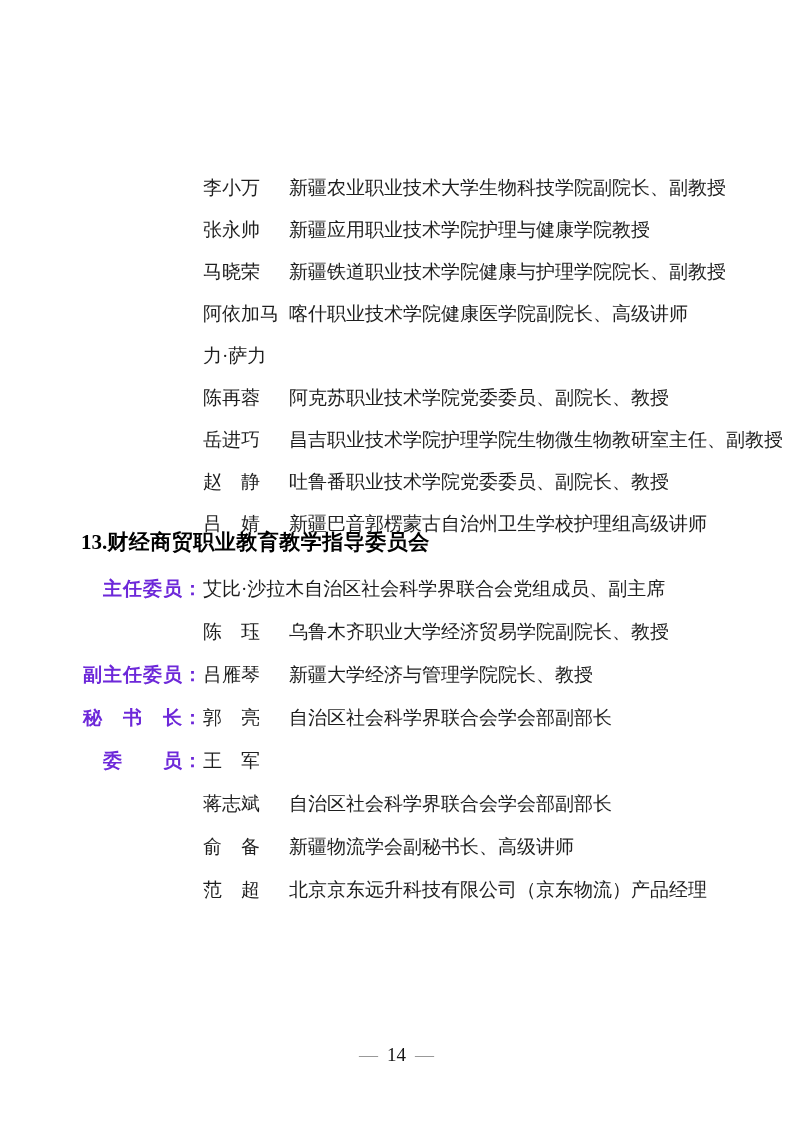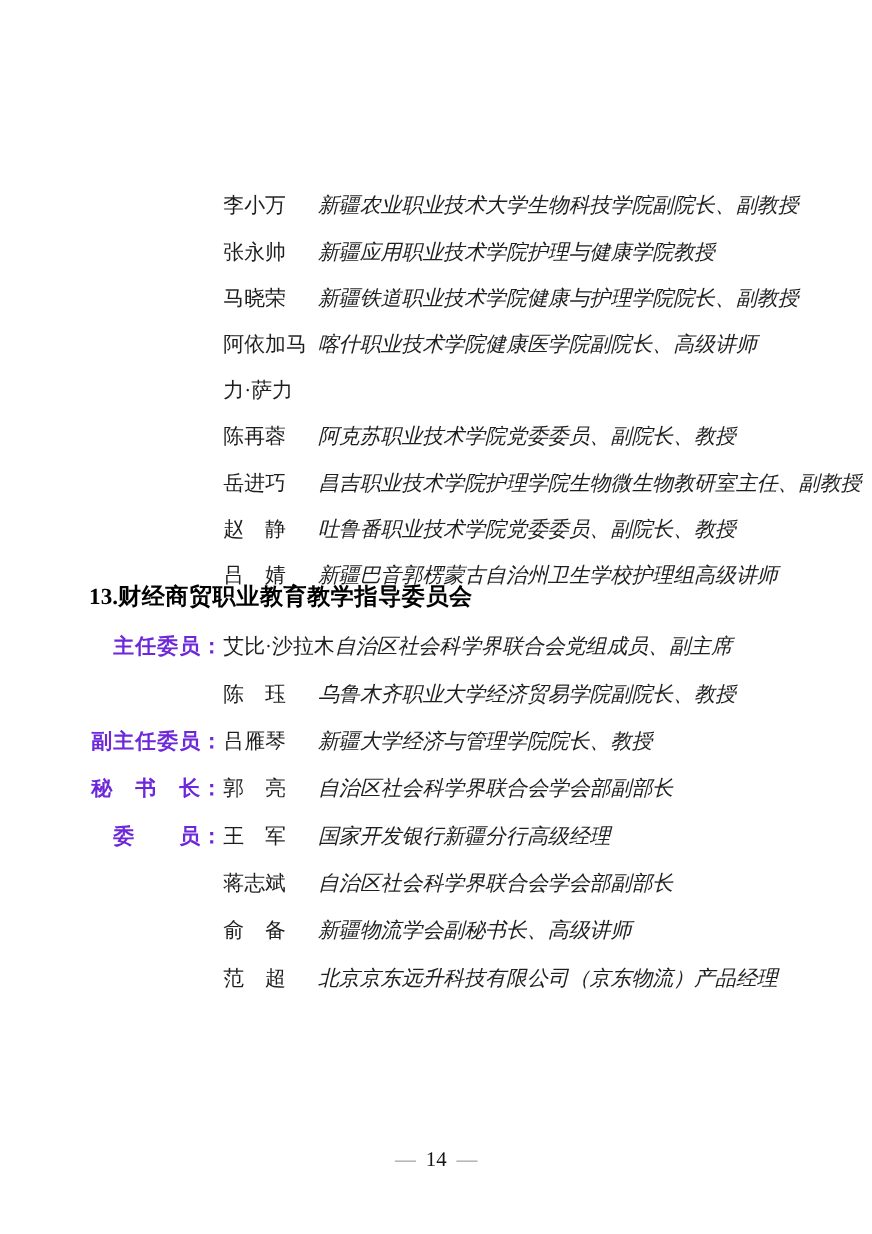--- a/index.html
+++ b/index.html
@@ -35,21 +35,21 @@
     text-align:right;
     font-weight:700;
     letter-spacing:1px;
     color:#6d28d9;
     font-family:"Liberation Sans", sans-serif;
   }
   .name{
     min-width:86px;
     flex:0 0 auto;
   }
-  .desc{flex:0 0 auto;font-style:italic;}
+  .desc{flex:0 0 auto;}
   .heading{
     position:absolute;
     left:81px;top:531px;
     margin:0;
     font-size:21px;
     line-height:23px;
     font-weight:700;
     color:#000;
     white-space:nowrap;
   }
@@ -154,21 +154,20 @@
 
   <div class="row">
     <span class="role">秘　书　长：</span>
     <span class="name">郭　亮</span>
     <span class="desc">自治区社会科学界联合会学会部副部长</span>
   </div>
 
   <div class="row">
     <span class="role">委　　员：</span>
     <span class="name">王　军</span>
-    <span class="desc">国家开发银行新疆分行高级经理</span>
   </div>
 
   <div class="row">
     <span class="role"></span>
     <span class="name">蒋志斌</span>
     <span class="desc">自治区社会科学界联合会学会部副部长</span>
   </div>
 
   <div class="row">
     <span class="role"></span>

